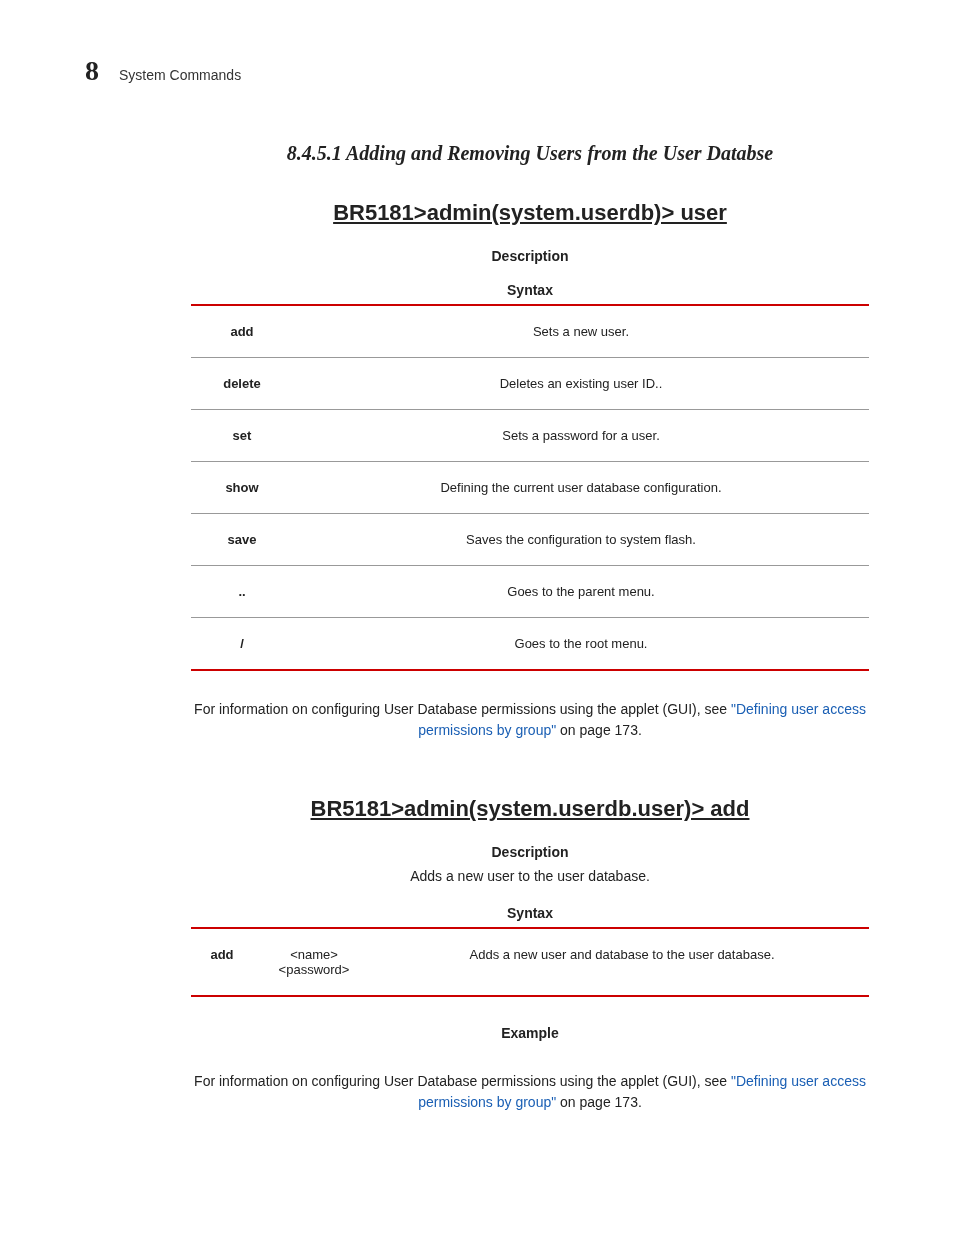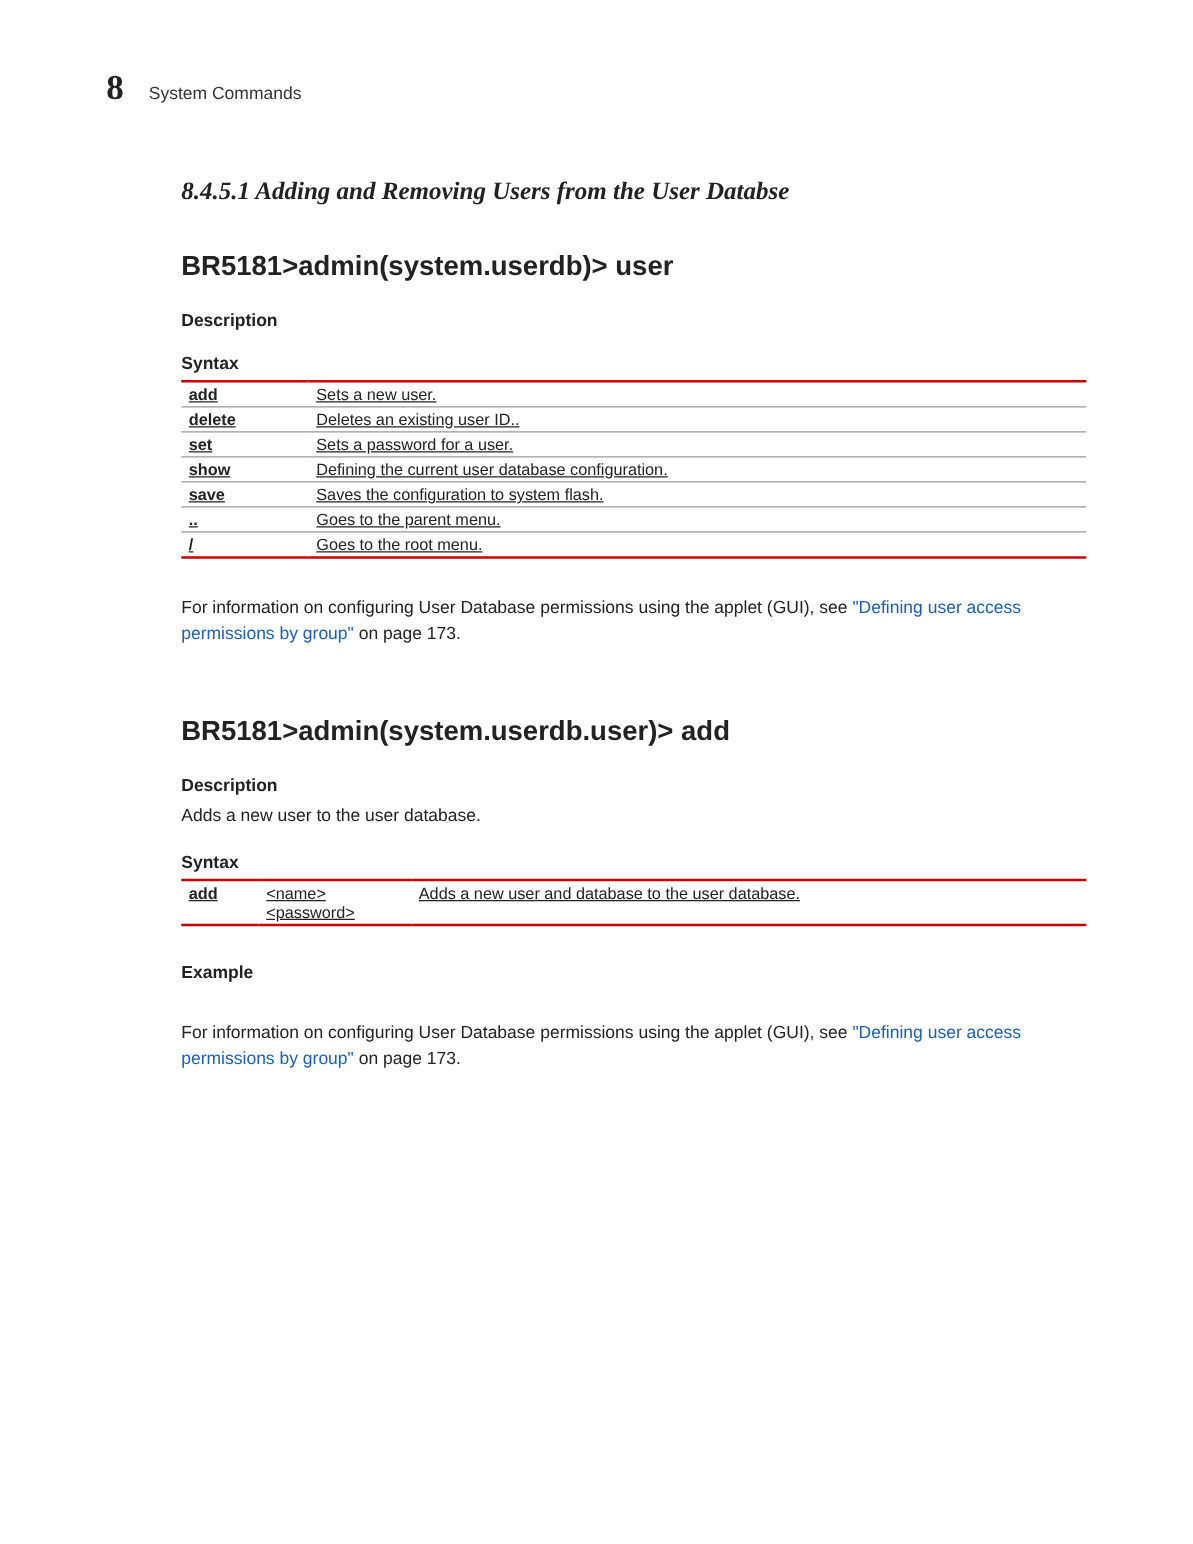--- a/index.html
+++ b/index.html
@@ -24,34 +24,36 @@
   .chapter-num {
     font-family: Georgia, 'Times New Roman', serif;
     font-size: 28px;
     font-weight: bold;
   }
   .header-title {
     font-size: 14px;
     color: #333;
   }
   .content {
-    margin-left: 60px;
+    margin-left: 106px;
+    text-align: center;
   }
   .section-title {
     font-family: Georgia, 'Times New Roman', serif;
     font-style: italic;
     font-weight: bold;
     font-size: 20px;
     margin-bottom: 35px;
   }
   .command-title {
     font-family: Arial, Helvetica, sans-serif;
     font-size: 22px;
     font-weight: bold;
     margin-bottom: 22px;
+    text-decoration: underline;
   }
   .subhead {
     font-family: Arial, Helvetica, sans-serif;
     font-weight: bold;
     font-size: 14px;
     margin-bottom: 6px;
     margin-top: 18px;
   }
   .body-text {
     font-size: 14px;
@@ -59,24 +61,23 @@
     margin-bottom: 8px;
   }
   .syntax-table {
     width: 100%;
     border-collapse: collapse;
     margin-top: 6px;
     margin-bottom: 28px;
     font-size: 13px;
   }
   .syntax-table td {
-    padding: 2px 6px;
+    padding: 18px 6px;
     border-bottom: 1px solid #999;
     vertical-align: top;
-    text-decoration: underline;
   }
   .syntax-table tr:first-child td {
     border-top: 2px solid #c00;
   }
   .syntax-table tr:last-child td {
     border-bottom: 2px solid #c00;
   }
   .cmd-cell {
     font-weight: bold;
     width: 90px;

